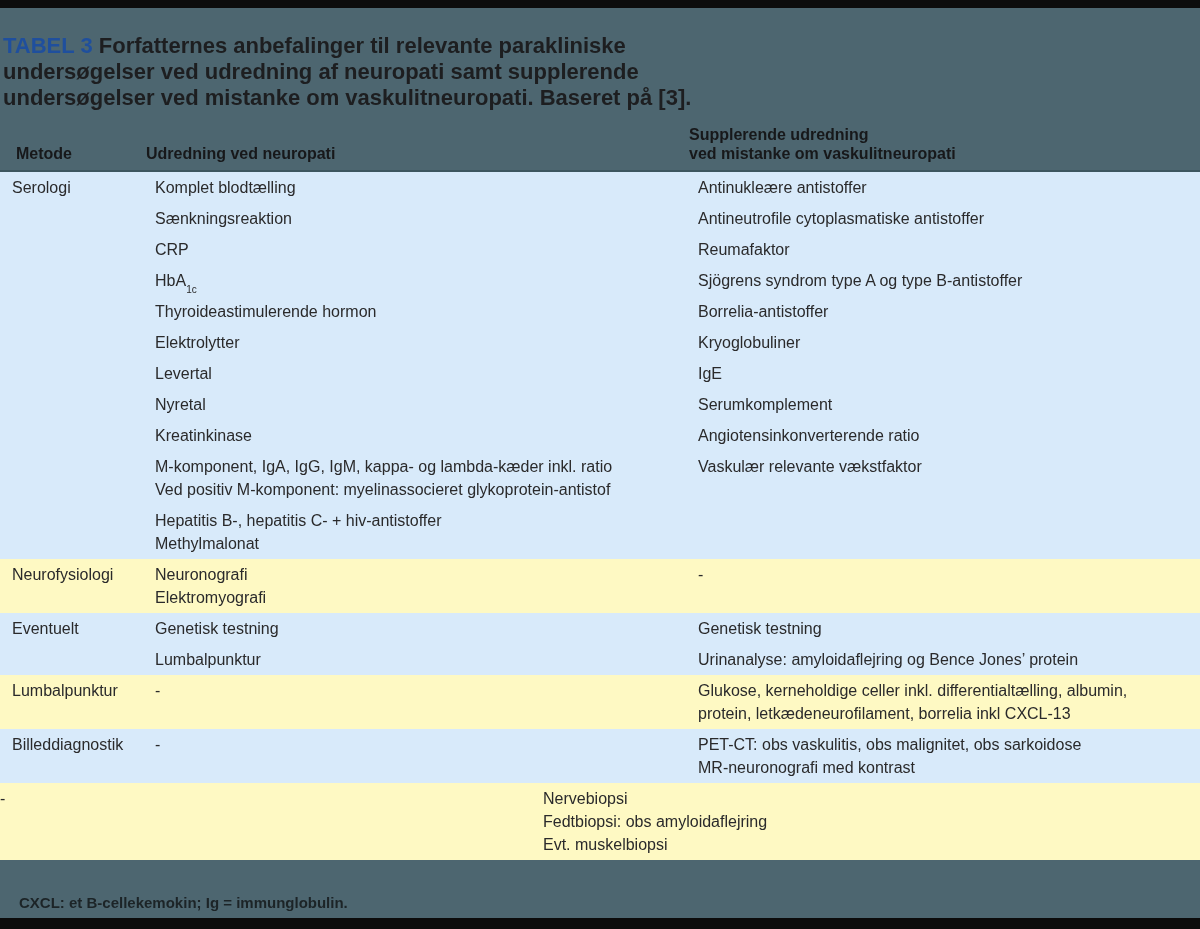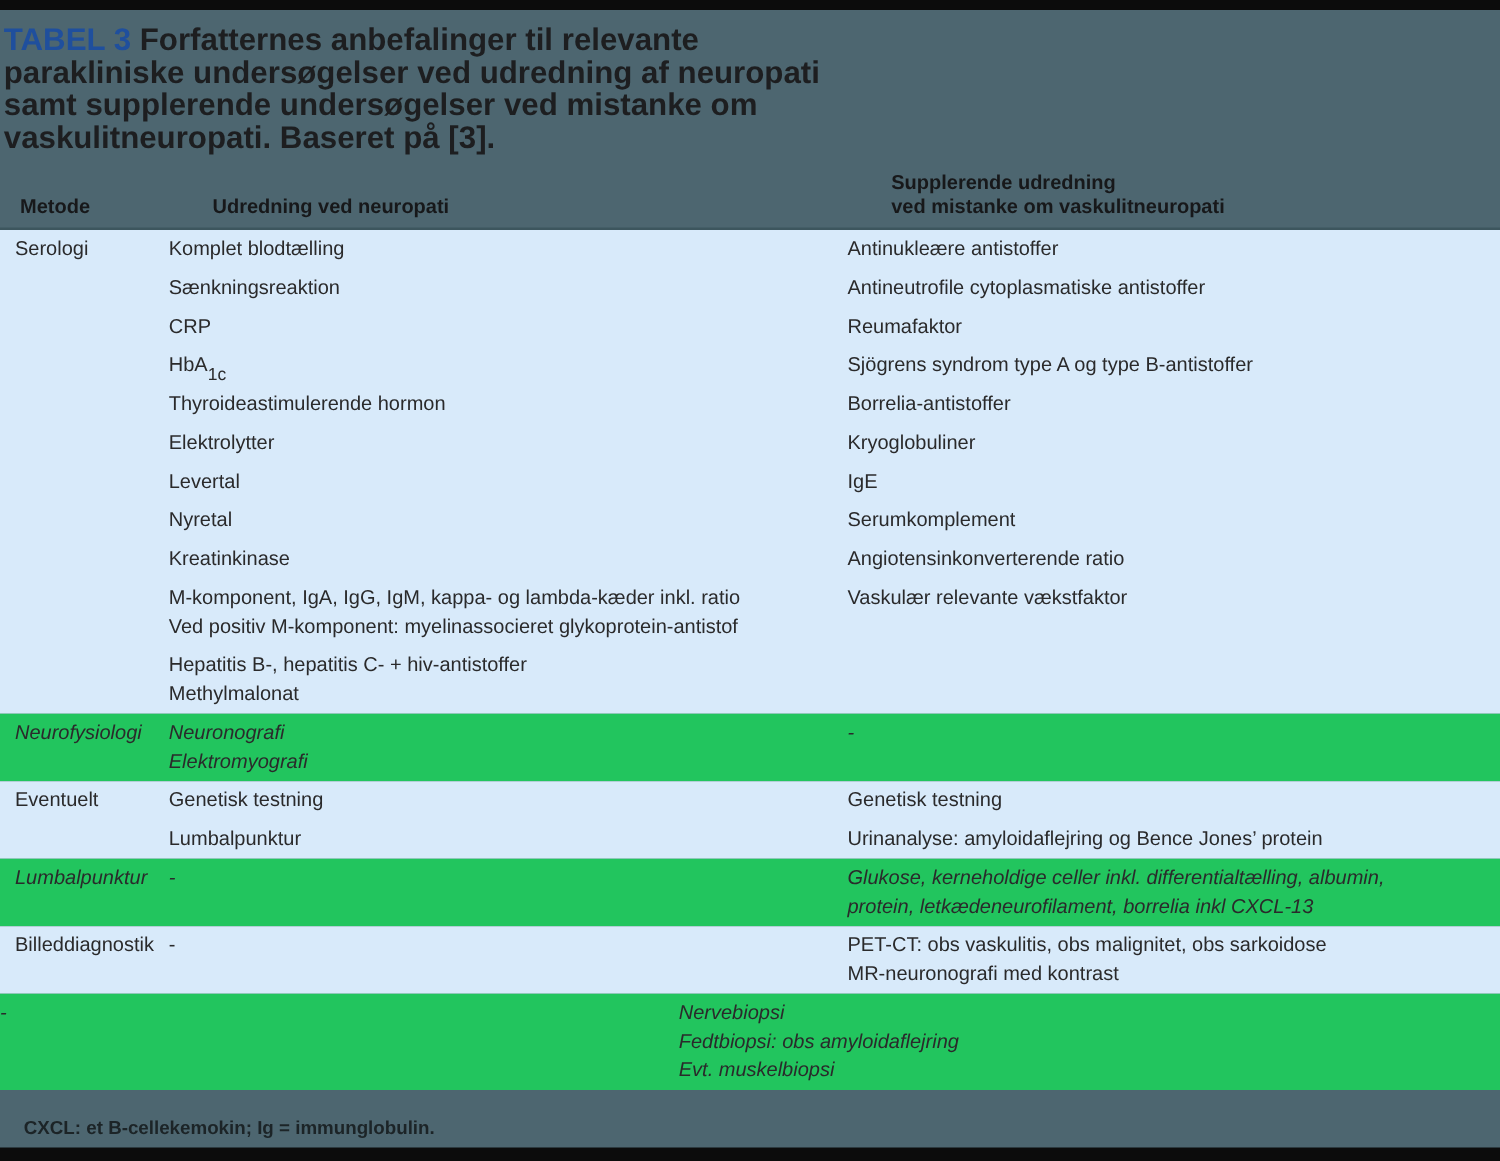--- a/index.html
+++ b/index.html
@@ -12,46 +12,47 @@
     overflow:hidden;
     box-sizing:border-box;
   }
   .bar-top{height:8px;background:#0c0c0c;flex:none;}
   .bar-bottom{height:11px;background:#0c0c0c;flex:none;}
 
   .title-block{
     flex:none;
     padding:11px 40px 0 3px;
     max-width:700px;
-    font-size:25px;font-weight:bold;line-height:26px;
+    font-size:22px;font-weight:bold;line-height:26px;
     color:#1d1e20;
+    margin-top:14px;
   }
   .tabel-label{color:#1f4f9d;}
 
   .col-headers{
     flex:none;
     display:flex;align-items:flex-end;
     margin-top:14px;
     padding-bottom:7px;
     border-bottom:2px solid #3d565e;
     font-weight:bold;font-size:16px;line-height:19px;color:#17181a;
   }
   .ch1{width:146px;padding-left:16px;flex:none;box-sizing:border-box;}
-  .ch2{width:543px;flex:none;margin-left:24px;}
+  .ch2{width:543px;flex:none;}
   .ch3{flex:1;}
 
   .tbody{flex:none;}
   .band-dark{background:#d8eafa;}
-  .band-light{background:#22c55e;font-style:italic;}
+  .band-light{background:#fef9c3;}
   .trow{display:flex;padding:4px 0;}
   .cell{font-size:16px;line-height:23px;color:#2a2a2b;box-sizing:border-box;}
-  .c1{width:135px;padding-left:12px;flex:none;}
+  .c1{width:155px;padding-left:12px;flex:none;}
   .c2{width:543px;flex:none;padding-right:24px;}
   .c3{flex:1;padding-right:12px;}
-  sub{font-size:14px;line-height:0;position:relative;top:3px;}
+  sub{font-size:10px;line-height:0;position:relative;top:3px;}
 
   .footer{
     margin-top:auto;
     flex:none;
     padding:4px 10px 7px 3px;
     font-size:15px;font-weight:bold;color:#1c2427;margin-left:16px;
   }
 </style>
 </head>
 <body>

